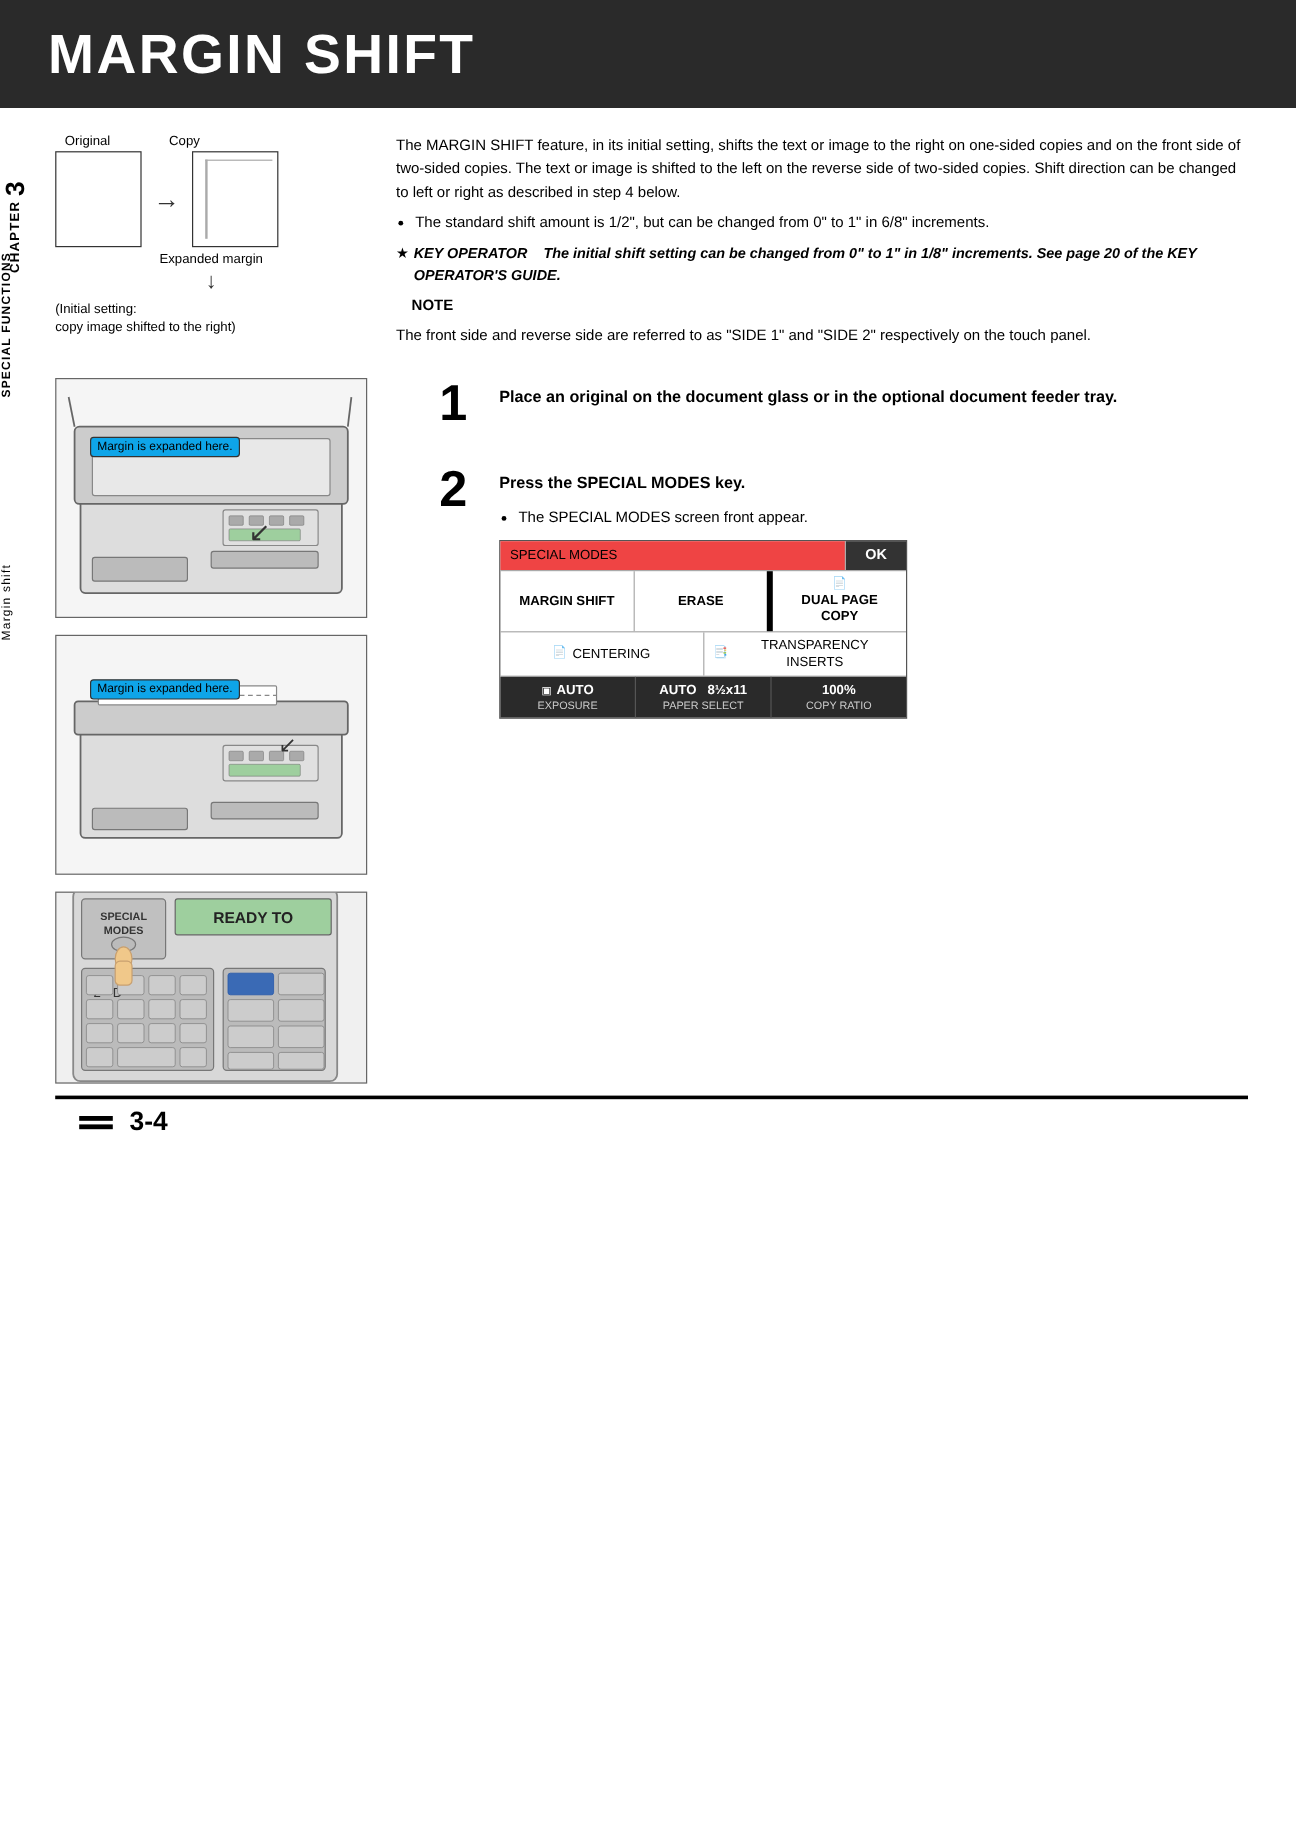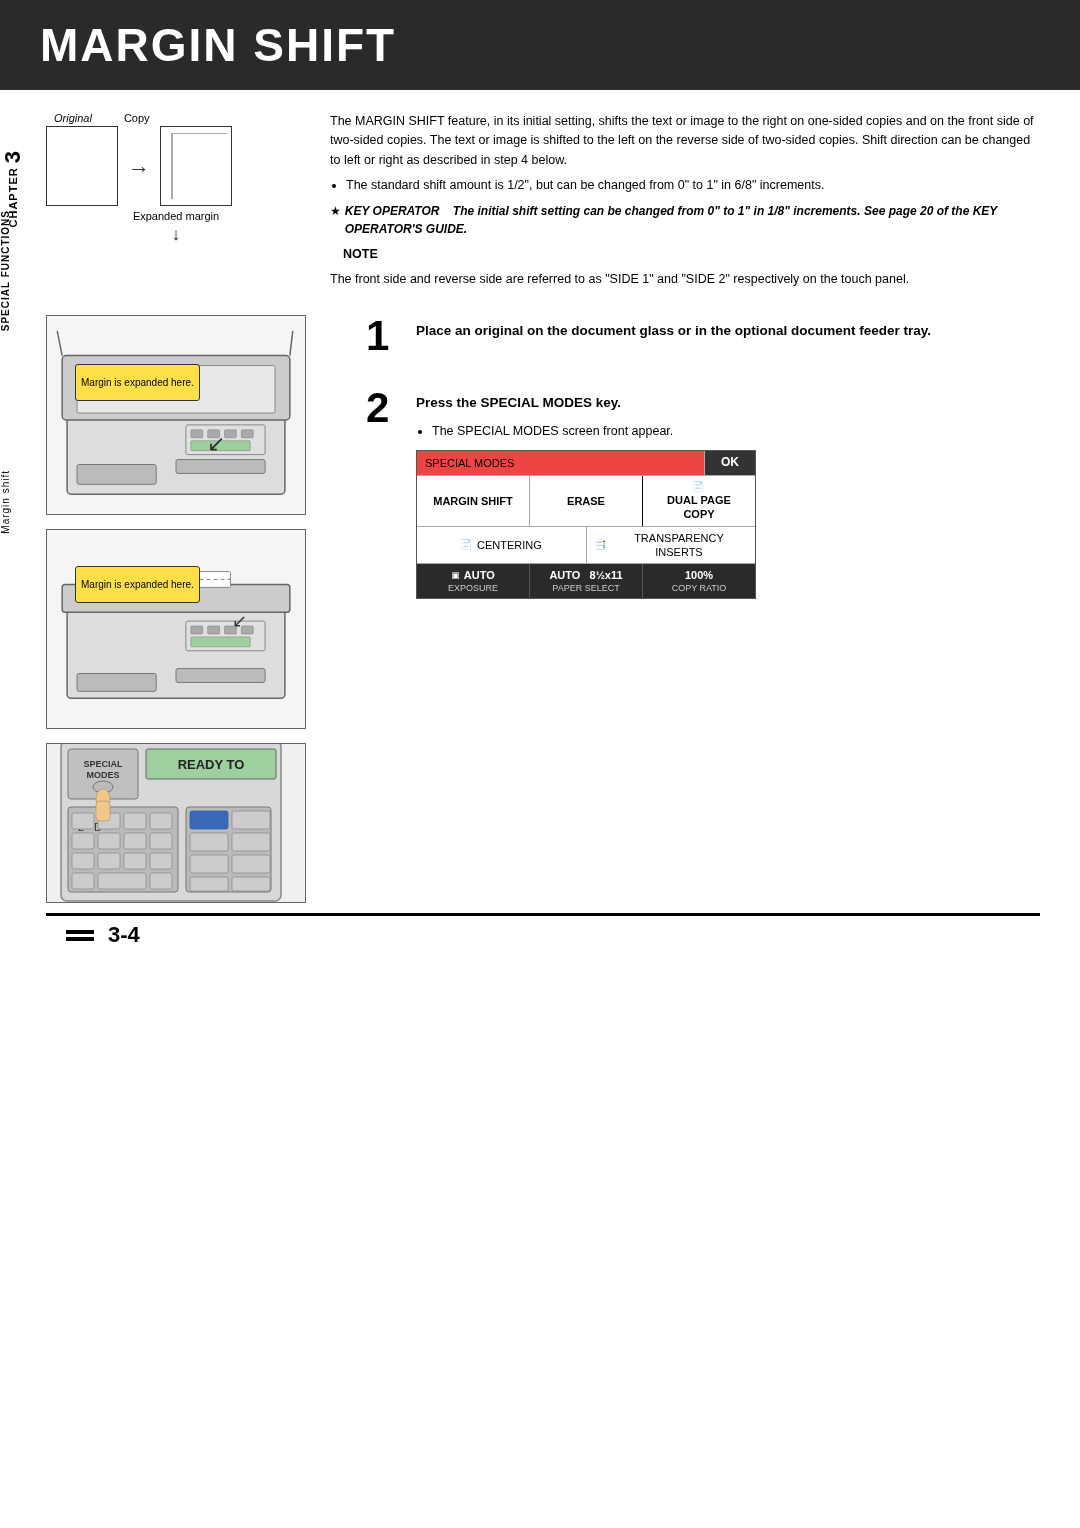--- a/index.html
+++ b/index.html
@@ -105,22 +105,21 @@
       display: flex;
       flex-direction: row;
       gap: 0;
       margin-bottom: 2px;
     }
     .illustration-labels span {
       font-size: 11px;
     }
     .illustration-labels span:first-child {
       margin-left: 8px;
-      margin-right: 32px;
-      font-style: italic;
+      margin-right: 49px;
     }
     .copy-diagram {
       display: flex;
       flex-direction: row;
       align-items: center;
       gap: 10px;
       margin-bottom: 4px;
     }
     .doc-box {
       width: 72px;
@@ -352,24 +351,24 @@
     }
     .bar-line {
       height: 4px;
       background: #000;
       width: 28px;
     }
 
     
     .margin-label-bubble {
       position: absolute;
-      background: #fde047;
+      background: #0ea5e9;
       border: 1px solid #333;
       border-radius: 3px;
-      padding: 12px 5px;
+      padding: 2px 5px;
       font-size: 10px;
       white-space: nowrap;
     }
   </style>
 </head>
 <body>
 
 <div class="header-bar">
   <h1>MARGIN SHIFT</h1>
 </div>
@@ -401,20 +400,23 @@
           <div class="doc-box"></div>
           <span class="arrow-right">→</span>
           <div class="copy-box">
             <div class="copy-box-inner"></div>
           </div>
         </div>
         <div class="expanded-label">
           <span>Expanded margin</span>
         </div>
         <div class="expand-arrow">↓</div>
+        <div class="initial-setting-text">
+          <span>(Initial setting:<br>copy image shifted to the right)</span>
+        </div>
       </div>
 
       <div class="top-description">
         <p>The MARGIN SHIFT feature, in its initial setting, shifts the text or image to the right on one-sided copies and on the front side of two-sided copies. The text or image is shifted to the left on the reverse side of two-sided copies. Shift direction can be changed to left or right as described in step 4 below.</p>
         <ul>
           <li>The standard shift amount is 1/2", but can be changed from 0" to 1" in 6/8" increments.</li>
         </ul>
         <div class="star-item">
           <span class="star">★</span>
           <span>
@@ -574,21 +576,21 @@
                 </div>
                 <div class="screen-cell ok-btn" style="min-width:50px;">
                   <span>OK</span>
                 </div>
               </div>
 
               <div class="screen-row">
                 <div class="screen-cell bold" style="flex:1; border-right:1px solid #aaa;">
                   <span>MARGIN SHIFT</span>
                 </div>
-                <div class="screen-cell bold" style="flex:1; border-right:1px solid #000000;">
+                <div class="screen-cell bold" style="flex:1; border-right:5px solid #000000;">
                   <span>ERASE</span>
                 </div>
                 <div class="screen-cell bold" style="flex:1; display:flex; flex-direction:column; align-items:center; justify-content:center;">
                   <span style="font-size:10px;">📄</span>
                   <span>DUAL PAGE</span>
                   <span>COPY</span>
                 </div>
               </div>
 
               <div class="screen-row">

